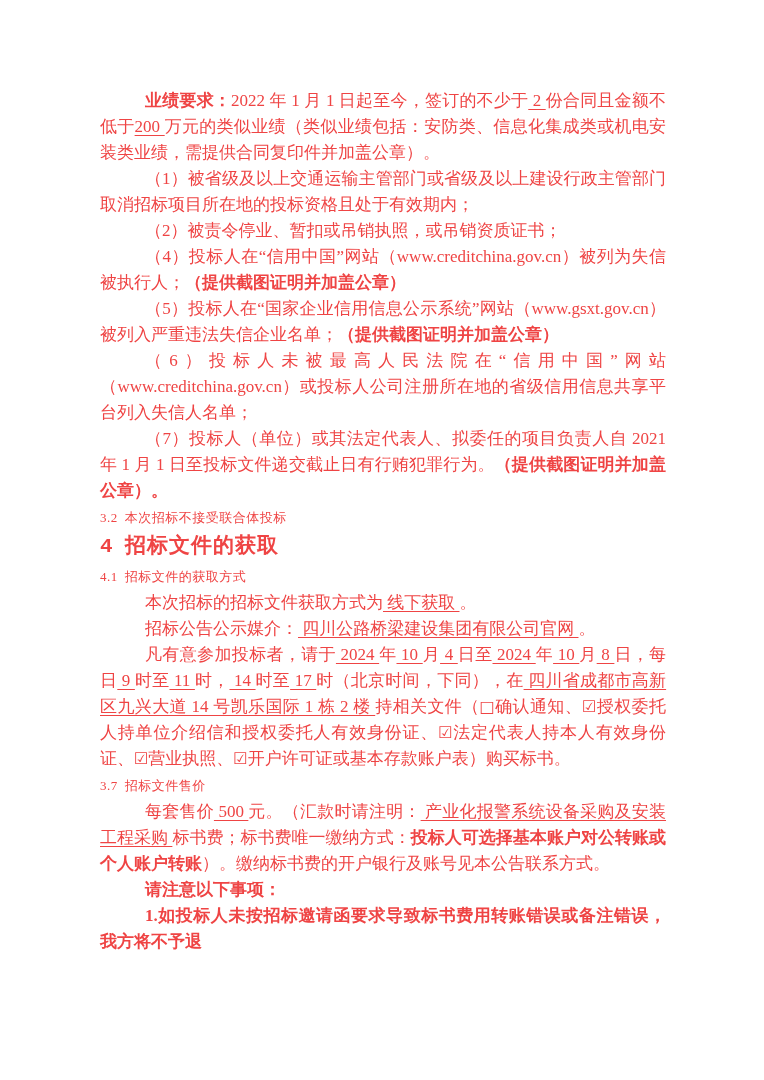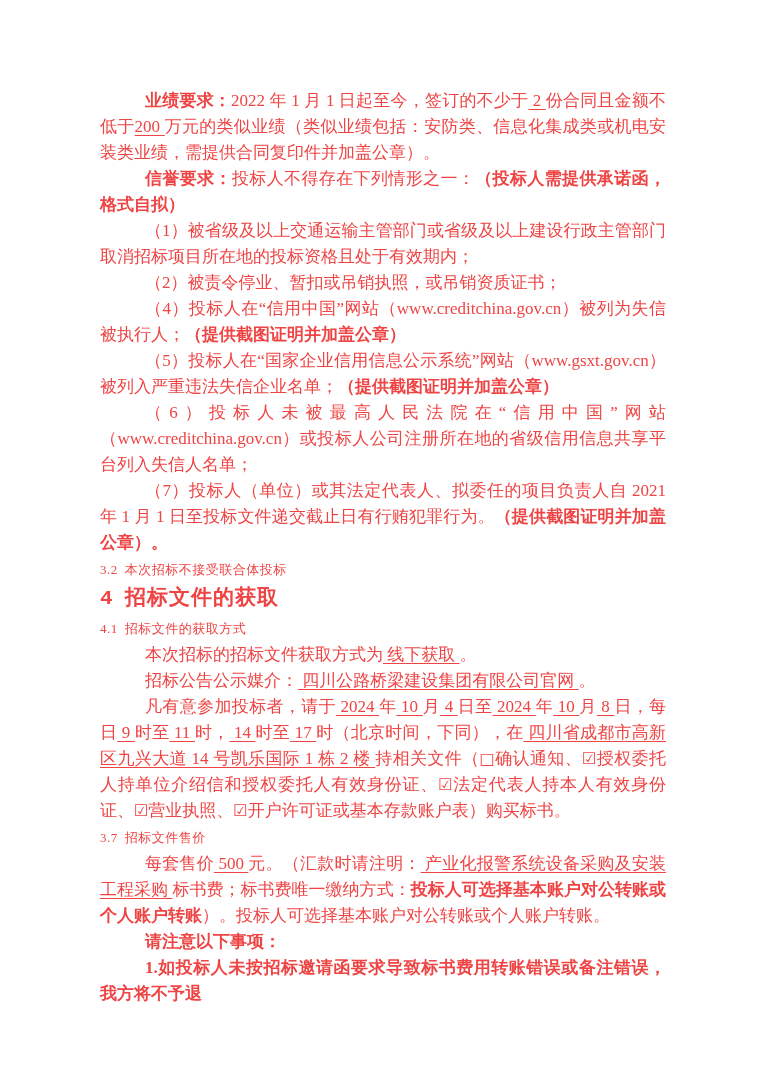--- a/index.html
+++ b/index.html
@@ -43,31 +43,30 @@
     font-family:"DejaVu Sans","Liberation Sans",sans-serif;
     font-size:16px;
   }
 </style>
 </head>
 <body>
 
 <div class="page">
   <main class="content">
       <p class="body"><span class="b">业绩要求：</span><span>2022 年 1 月 1 日起至今，签订的不少于</span><span class="u"> 2 </span><span>份合同且金额不低于</span><span class="u">200 </span><span>万元的类似业绩（类似业绩包括：安防类、信息化集成类或机电安装类业绩，需提供合同复印件并加盖公章）。</span></p>
-      <p class="body"><span class="b">信誉要求：</span><span>投标人不得存在下列情形之一：</span><span class="b">（投标人需提供承诺函，格式自拟）</span></p>
       <p class="body"><span>（1）被省级及以上交通运输主管部门或省级及以上建设行政主管部门取消招标项目所在地的投标资格且处于有效期内；</span></p>
       <p class="body"><span>（2）被责令停业、暂扣或吊销执照，或吊销资质证书；</span></p>
       <p class="body"><span>（4）投标人在“信用中国”网站（www.creditchina.gov.cn）被列为失信被执行人；</span><span class="b">（提供截图证明并加盖公章）</span></p>
       <p class="body"><span>（5）投标人在“国家企业信用信息公示系统”网站（www.gsxt.gov.cn）被列入严重违法失信企业名单；</span><span class="b">（提供截图证明并加盖公章）</span></p>
       <p class="body"><span>（6）投标人未被最高人民法院在“信用中国”网站（www.creditchina.gov.cn）或投标人公司注册所在地的省级信用信息共享平台列入失信人名单；</span></p>
       <p class="body"><span>（7）投标人（单位）或其法定代表人、拟委任的项目负责人自 2021 年 1 月 1 日至投标文件递交截止日有行贿犯罪行为。</span><span class="b">（提供截图证明并加盖公章）。</span></p>
       <div class="h2"><span>3.2 本次招标不接受联合体投标</span></div>
       <div class="h1"><span>4 招标文件的获取</span></div>
       <div class="h2"><span>4.1 招标文件的获取方式</span></div>
       <p class="body"><span>本次招标的招标文件获取方式为</span><span class="u"> 线下获取 </span><span>。</span></p>
       <p class="body"><span>招标公告公示媒介：</span><span class="u"> 四川公路桥梁建设集团有限公司官网 </span><span>。</span></p>
       <p class="body"><span>凡有意参加投标者，请于</span><span class="u"> 2024 </span><span>年</span><span class="u"> 10 </span><span>月</span><span class="u"> 4 </span><span>日至</span><span class="u"> 2024 </span><span>年</span><span class="u"> 10 </span><span>月</span><span class="u"> 8 </span><span>日，每日</span><span class="u"> 9 </span><span>时至</span><span class="u"> 11 </span><span>时，</span><span class="u"> 14 </span><span>时至</span><span class="u"> 17 </span><span>时（北京时间，下同），在</span><span class="u"> 四川省成都市高新区九兴大道 14 号凯乐国际 1 栋 2 楼 </span><span>持相关文件（</span><span class="chk">□</span><span>确认通知、</span><span class="chk">☑</span><span>授权委托人持单位介绍信和授权委托人有效身份证、</span><span class="chk">☑</span><span>法定代表人持本人有效身份证、</span><span class="chk">☑</span><span>营业执照、</span><span class="chk">☑</span><span>开户许可证或基本存款账户表）购买标书。</span></p>
       <div class="h2"><span>3.7 招标文件售价</span></div>
-      <p class="body"><span>每套售价</span><span class="u"> 500 </span><span>元。（汇款时请注明：</span><span class="u"> 产业化报警系统设备采购及安装工程采购 </span><span>标书费；标书费唯一缴纳方式：</span><span class="b">投标人可选择基本账户对公转账或个人账户转账</span><span>）。投标人可选择基本账户对公转账或个人账户转账。</span></p>
+      <p class="body"><span>每套售价</span><span class="u"> 500 </span><span>元。（汇款时请注明：</span><span class="u"> 产业化报警系统设备采购及安装工程采购 </span><span>标书费；标书费唯一缴纳方式：</span><span class="b">投标人可选择基本账户对公转账或个人账户转账</span><span>）。缴纳标书费的开户银行及账号见本公告联系方式。</span></p>
       <p class="body"><span class="b">请注意以下事项：</span></p>
       <p class="body"><span class="b">1.如投标人未按招标邀请函要求导致标书费用转账错误或备注错误，我方将不予退</span></p>
     </main>
 </div>
 
 </body></html>

